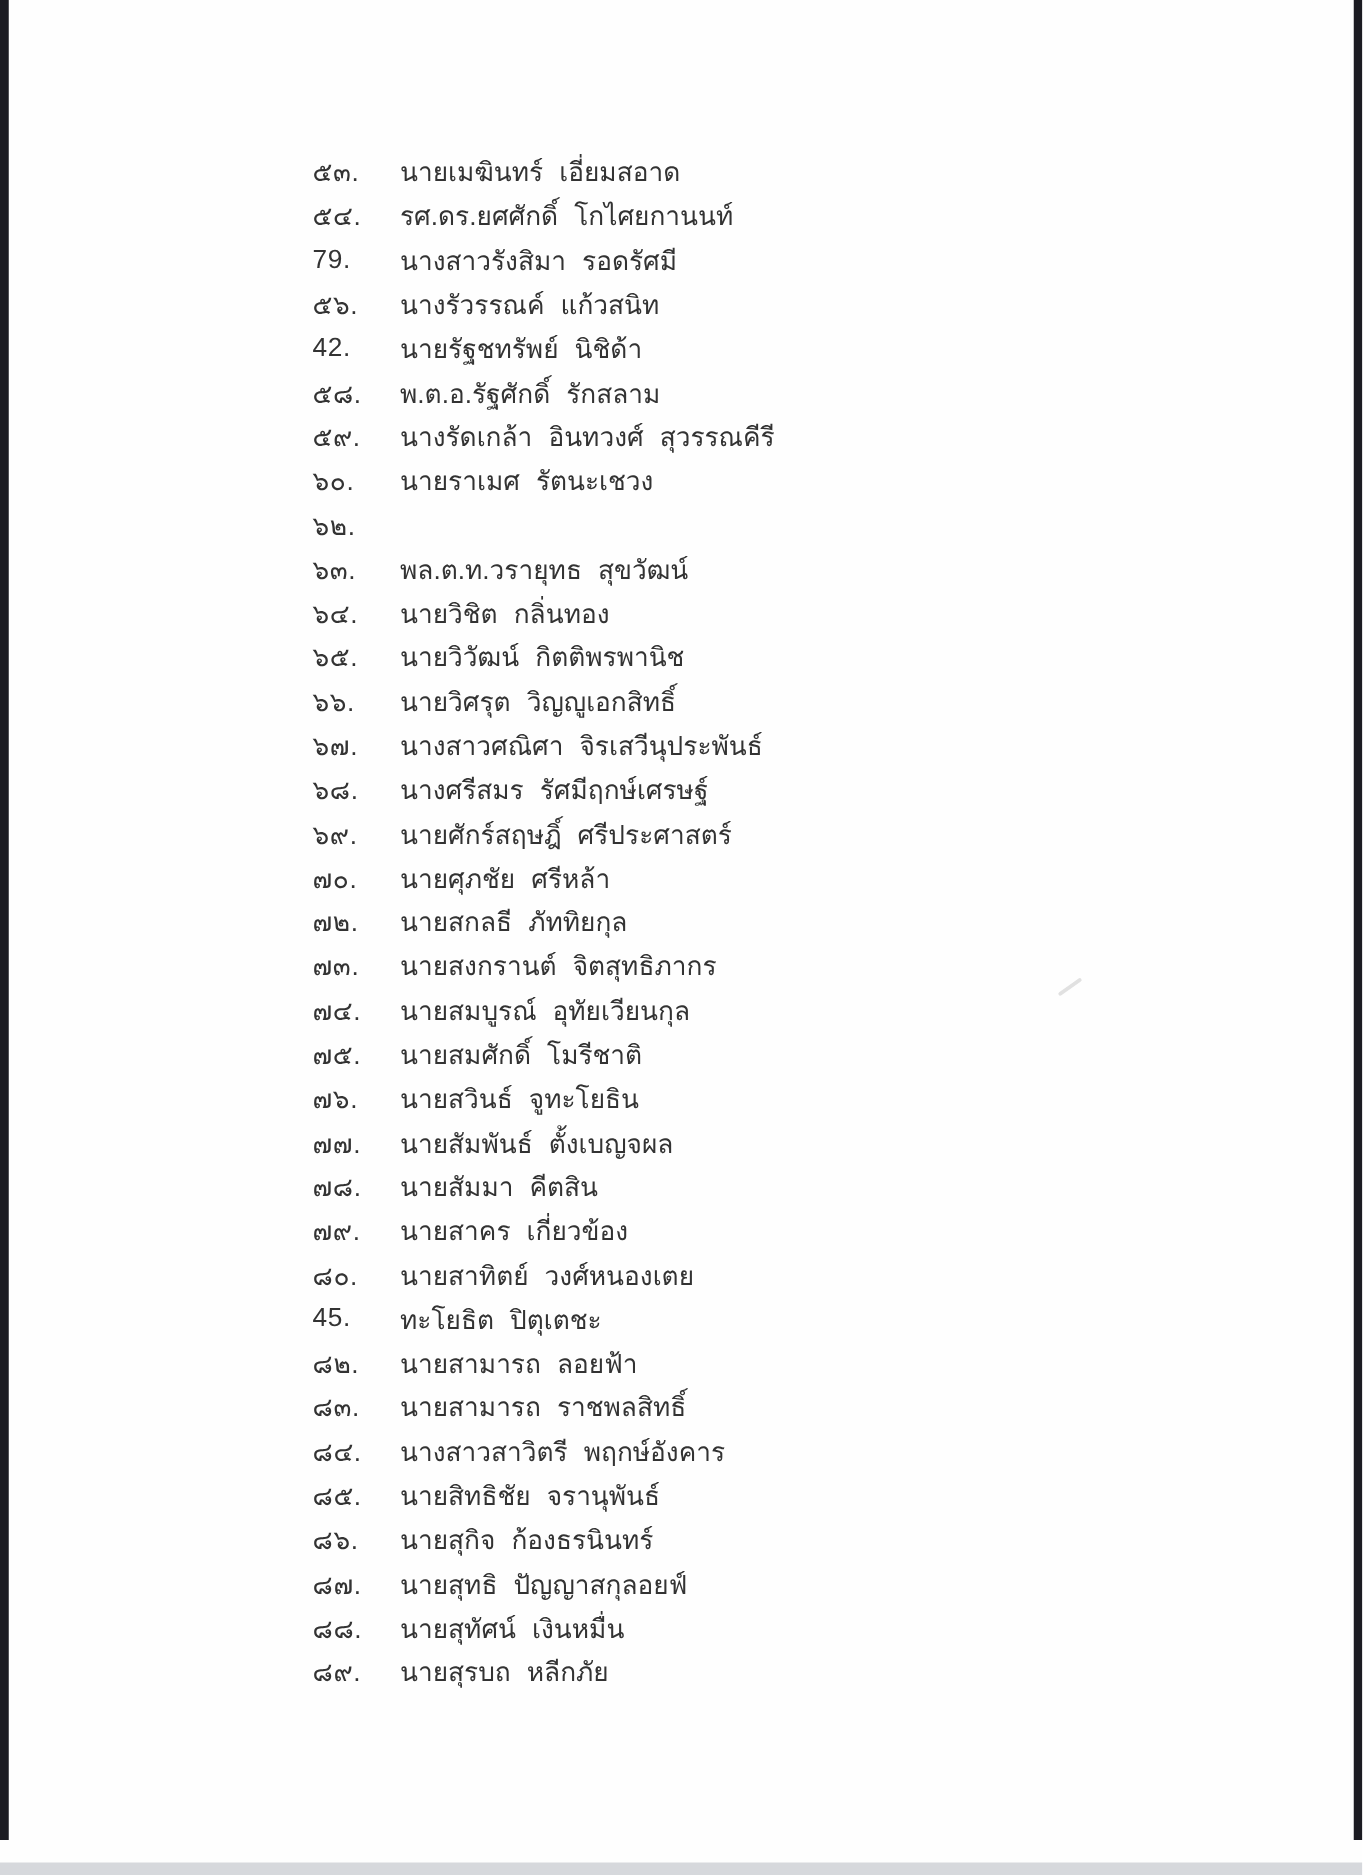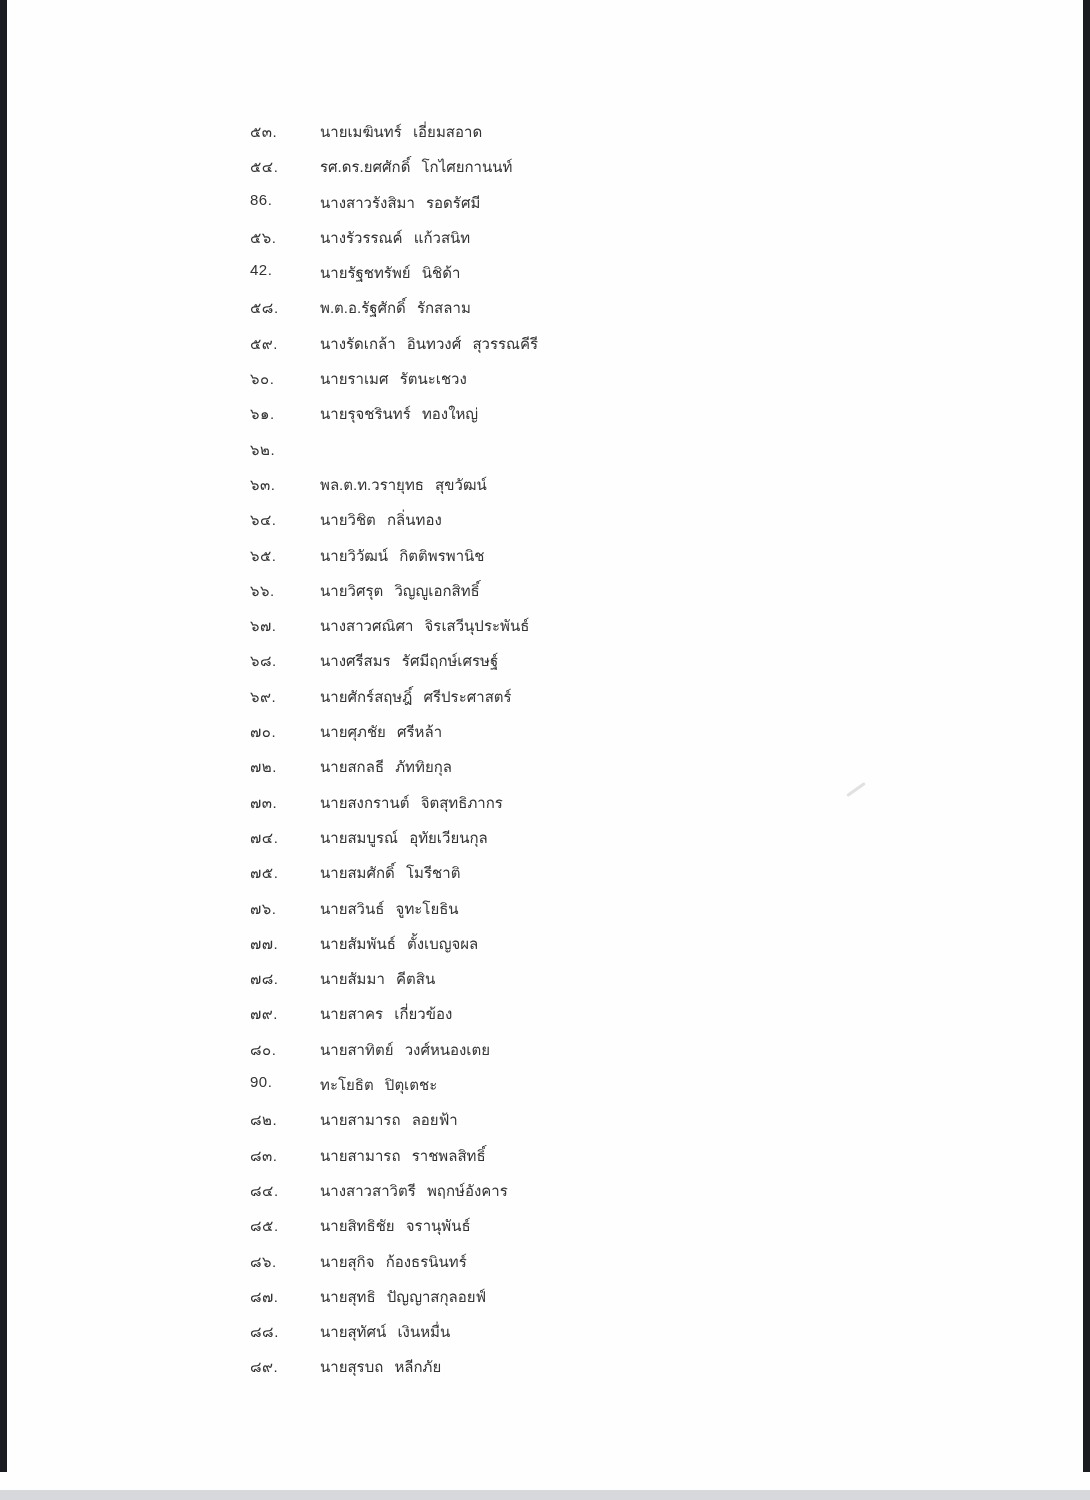--- a/index.html
+++ b/index.html
@@ -44,23 +44,24 @@
     border-radius: 2px;
   }
   .name-list {
     position: absolute;
     left: 250px;
     top: 120px;
     right: 30px;
   }
   .row {
     display: flex;
+    align-items: center;
     height: 35.3px;
     color: #333333;
-    font-size: 15px;
+    font-size: 21px;
   }
   .num {
     width: 70px;
     flex: 0 0 70px;
     letter-spacing: 0.5px;
   }
   .name {
     word-spacing: 7px;
     white-space: nowrap;
   }
@@ -76,21 +77,21 @@
   <div class="name-list">
       <div class="row">
         <span class="num">๕๓.</span>
         <span class="name">นายเมฆินทร์ เอี่ยมสอาด</span>
       </div>
       <div class="row">
         <span class="num">๕๔.</span>
         <span class="name">รศ.ดร.ยศศักดิ์ โกไศยกานนท์</span>
       </div>
       <div class="row">
-        <span class="num">86.</span>
+        <span class="num">79.</span>
         <span class="name">นางสาวรังสิมา รอดรัศมี</span>
       </div>
       <div class="row">
         <span class="num">๕๖.</span>
         <span class="name">นางรัวรรณค์ แก้วสนิท</span>
       </div>
       <div class="row">
         <span class="num">42.</span>
         <span class="name">นายรัฐชทรัพย์ นิชิด้า</span>
       </div>
@@ -100,24 +101,20 @@
       </div>
       <div class="row">
         <span class="num">๕๙.</span>
         <span class="name">นางรัดเกล้า อินทวงศ์ สุวรรณคีรี</span>
       </div>
       <div class="row">
         <span class="num">๖๐.</span>
         <span class="name">นายราเมศ รัตนะเชวง</span>
       </div>
       <div class="row">
-        <span class="num">๖๑.</span>
-        <span class="name">นายรุจชรินทร์ ทองใหญ่</span>
-      </div>
-      <div class="row">
         <span class="num">๖๒.</span>
       </div>
       <div class="row">
         <span class="num">๖๓.</span>
         <span class="name">พล.ต.ท.วรายุทธ สุขวัฒน์</span>
       </div>
       <div class="row">
         <span class="num">๖๔.</span>
         <span class="name">นายวิชิต กลิ่นทอง</span>
       </div>
@@ -175,21 +172,21 @@
       </div>
       <div class="row">
         <span class="num">๗๙.</span>
         <span class="name">นายสาคร เกี่ยวข้อง</span>
       </div>
       <div class="row">
         <span class="num">๘๐.</span>
         <span class="name">นายสาทิตย์ วงศ์หนองเตย</span>
       </div>
       <div class="row">
-        <span class="num">90.</span>
+        <span class="num">45.</span>
         <span class="name">ทะโยธิต ปิตุเตชะ</span>
       </div>
       <div class="row">
         <span class="num">๘๒.</span>
         <span class="name">นายสามารถ ลอยฟ้า</span>
       </div>
       <div class="row">
         <span class="num">๘๓.</span>
         <span class="name">นายสามารถ ราชพลสิทธิ์</span>
       </div>

